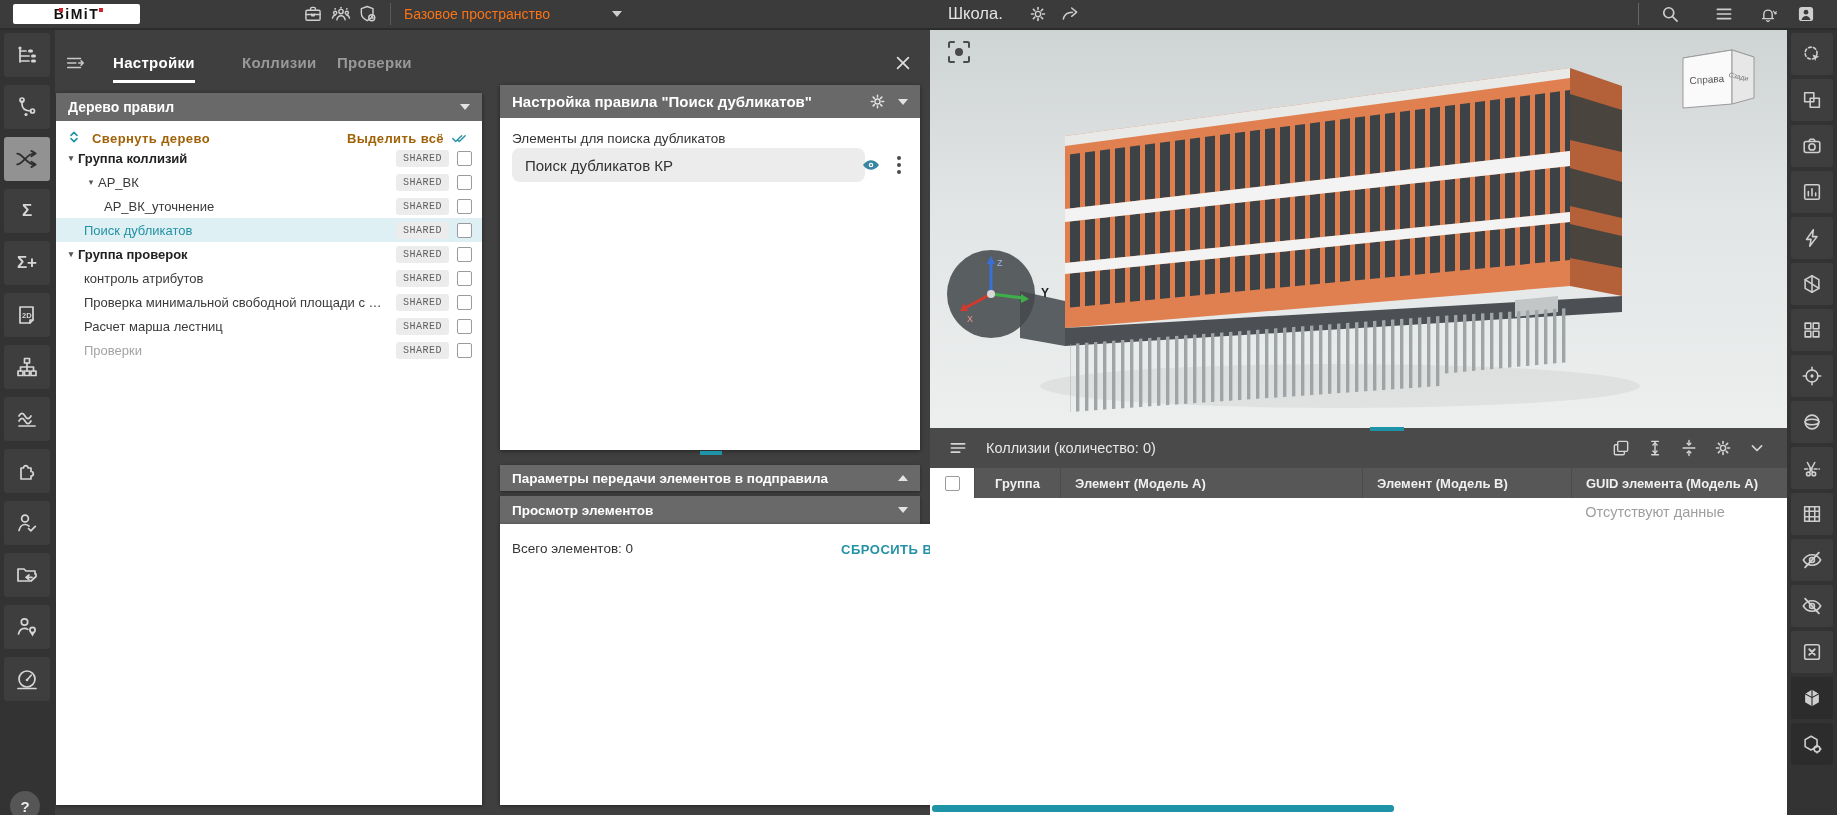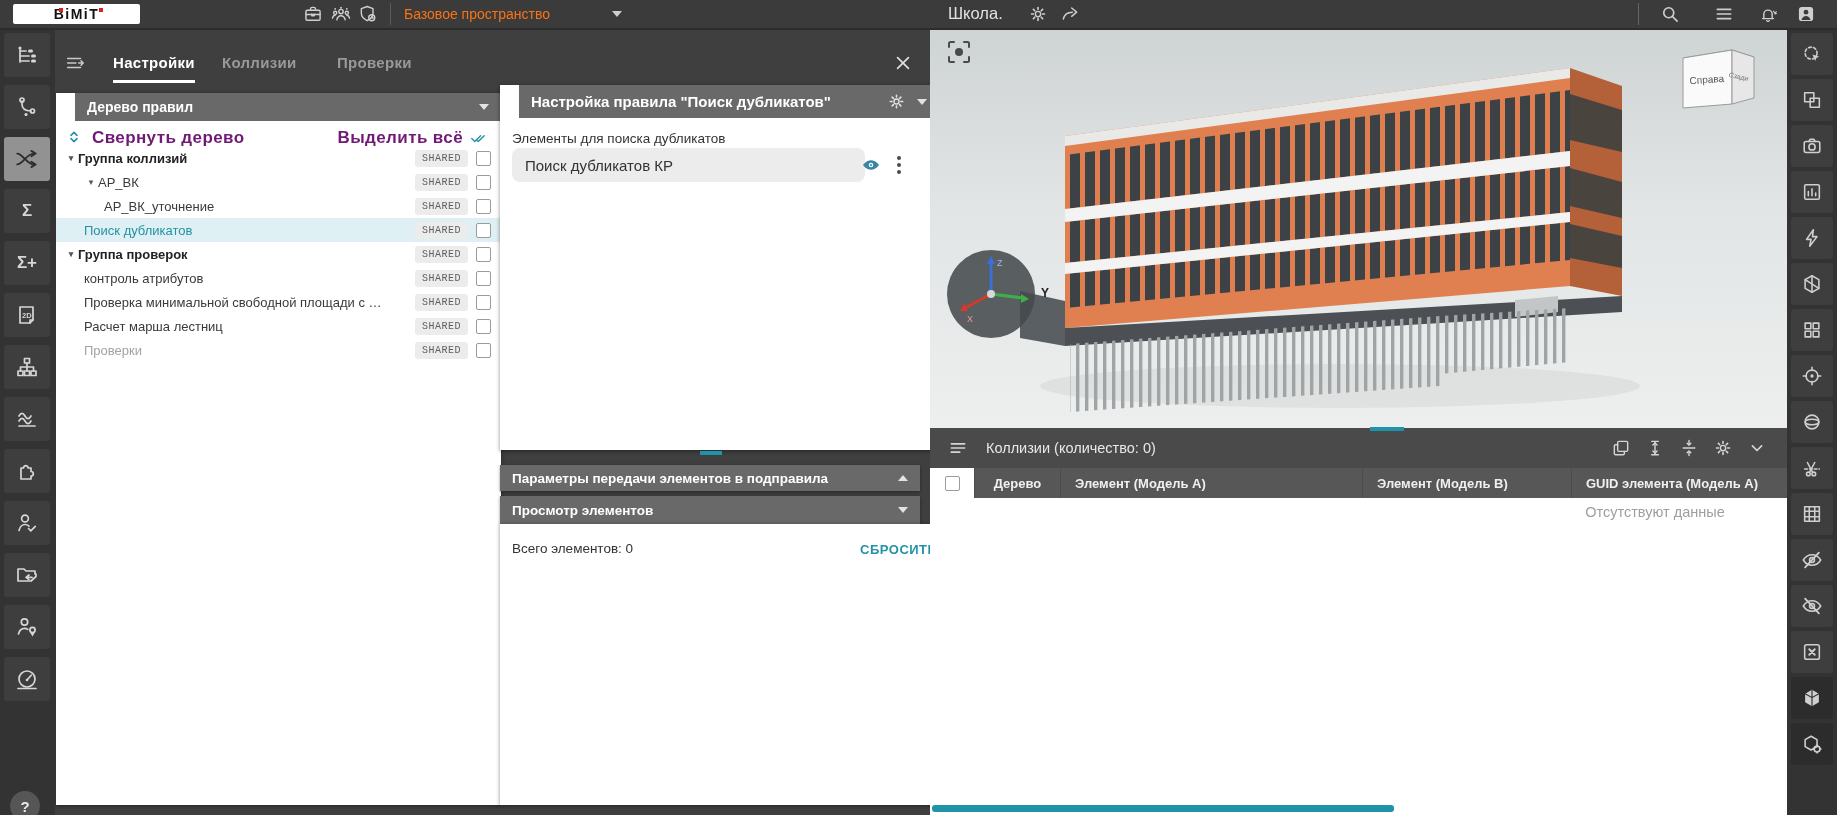--- a/index.html
+++ b/index.html
@@ -27,28 +27,28 @@
   .help-btn{position:absolute;left:10px;top:763px;width:30px;height:30px;border-radius:50%;background:#565656;
             display:flex;align-items:center;justify-content:center;color:#ececec;font-size:15px;font-weight:700;}
 
   
   .tabs-collapse{position:absolute;left:64px;top:52px;width:22px;height:22px;color:#c9c9c9;}
   .tab{position:absolute;top:54px;font-size:15px;font-weight:700;color:#999;letter-spacing:.3px;padding-bottom:9px;}
   .tab.active{color:#fff;border-bottom:3px solid #fff;}
   .close-x{position:absolute;left:893px;top:53px;width:20px;height:20px;color:#e0e0e0;}
 
   
-  .panel{position:absolute;background:#fff;box-shadow:0 1px 4px rgba(0,0,0,.45);padding-left:19px;}
+  .panel{position:absolute;background:#fff;box-shadow:0 1px 4px rgba(0,0,0,.45);}
   .panel-hd{height:28px;background:#696969;color:#fff;display:flex;align-items:center;padding:0 12px;font-size:14px;font-weight:700;}
   .tri-dn{width:0;height:0;border-left:5px solid transparent;border-right:5px solid transparent;border-top:6px solid #e3e3e3;}
   .tri-up{width:0;height:0;border-left:5px solid transparent;border-right:5px solid transparent;border-bottom:6px solid #e3e3e3;}
 
   
   .tree-panel{left:56px;top:93px;width:426px;height:712px;}
-  .tree-actions{position:absolute;top:34px;left:10px;right:12px;height:22px;display:flex;align-items:center;color:#701a75;font-size:17px;font-weight:700;letter-spacing:.4px;}
+  .tree-actions{position:absolute;top:34px;left:10px;right:12px;height:22px;display:flex;align-items:center;color:#a16207;font-size:13px;font-weight:700;letter-spacing:.4px;}
   .tree-rows{position:absolute;top:53px;left:0;right:0;}
   .trow{height:24px;display:flex;align-items:center;font-size:13px;color:#3a3a3a;}
   .trow .caret{width:14px;font-size:9px;color:#555;text-align:center;flex:0 0 14px;}
   .trow.lv0{padding-left:8px}.trow.lv1{padding-left:28px}.trow.lv2{padding-left:48px}
   .trow.bold{font-weight:700;color:#222}
   .trow.sel{background:#def0f3;color:#2492a5;}
   .trow.muted{color:#a3a3a3;}
   .trow .lbl{white-space:nowrap;overflow:hidden;text-overflow:ellipsis;max-width:300px;}
   .trow .spacer{flex:1;}
   .pill{background:#ececec;color:#5f5f5f;font-size:10px;font-weight:400;border-radius:3px;padding:3px 7px;margin-right:8px;letter-spacing:.5px;flex:0 0 auto;font-family:Liberation Mono, monospace;}
@@ -445,21 +445,21 @@
         <span>?</span>
       </div>
   </div>
 
   <span class="tabs-collapse">
       <svg class="ic" width="22" height="22">
         <use href="#i-panelmenu"></use>
       </svg>
     </span>
   <span class="tab active" style="left:113px">Настройки</span>
-  <span class="tab" style="left:222px">Коллизии</span>
+  <span class="tab" style="left:242px">Коллизии</span>
   <span class="tab" style="left:337px">Проверки</span>
   <span class="close-x">
       <svg class="ic" width="20" height="20">
         <use href="#i-close"></use>
       </svg>
     </span>
 
   <div class="panel tree-panel">
     <div class="panel-hd">
       <span>Дерево правил</span>
@@ -694,21 +694,21 @@
             <svg class="ic" width="20" height="20">
               <use href="#i-chevdown"></use>
             </svg>
           </span>
       </span>
     </div>
     <div class="coll-thead">
       <div class="th th-cb">
           <span class="cb" style="margin:0"></span>
         </div>
-      <div class="th th-status">Дерево</div>
+      <div class="th th-status">Группа</div>
       <div class="th th-a">Элемент (Модель A)</div>
       <div class="th th-b">Элемент (Модель B)</div>
       <div class="th th-guid">GUID элемента (Модель A)</div>
     </div>
     <div class="empty-msg">Отсутствуют данные</div>
     <div class="hscroll"></div>
   </div>
 
   <div class="right-rail">
     <div class="rr-btn" style="top:5px">

